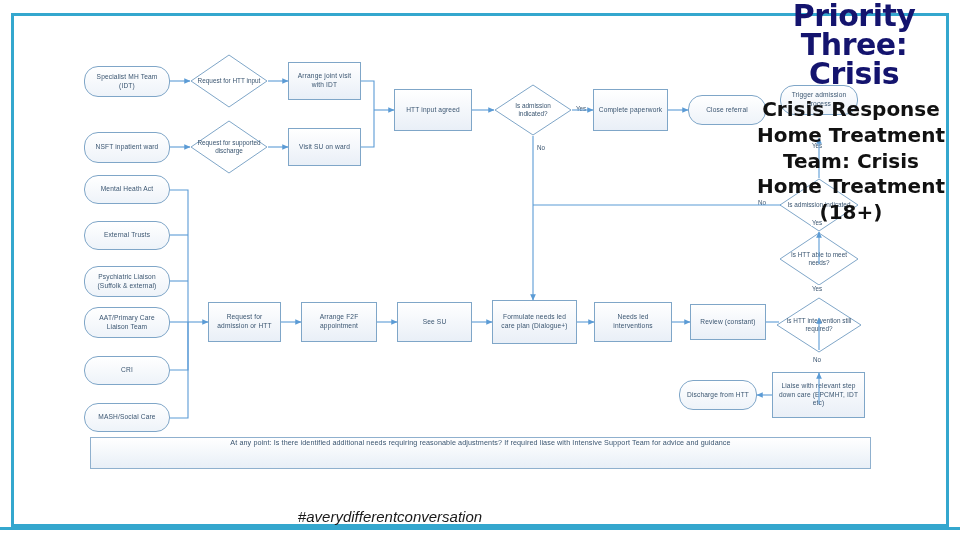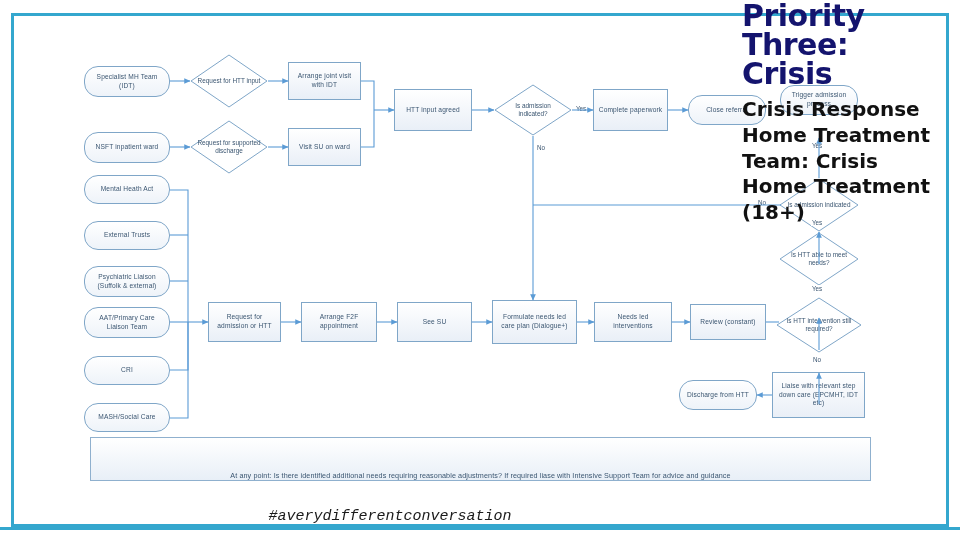--- a/index.html
+++ b/index.html
@@ -18,23 +18,23 @@
     left:11px;top:13px;
     width:938px;height:514px;
     border:3px solid #34A7CE;
     box-sizing:border-box;
     background:#ffffff;
   }
 
   
   #title-block{
     position:absolute;
-    right:18px;top:2px;
+    right:6px;top:2px;
     width:200px;
-    text-align:left;
+    text-align:center;
     z-index:40;
   }
   #title-main{
     font-family:"DejaVu Sans", sans-serif;
     font-weight:bold;
     font-size:30px;
     line-height:0.96;
     color:#14146E;
     letter-spacing:-0.5px;
   }
@@ -99,35 +99,35 @@
     color:#3A5570;
     font-size:6.3px;
     font-family:"Liberation Sans", sans-serif;
     background:#ffffff;
     padding:0 1px;
     white-space:nowrap;
   }
   #banner{
     position:absolute;
     left:90px;top:437px;
-    width:781px;height:44px;
+    width:781px;height:32px;
     box-sizing:border-box;
     border:1px solid #8FB0CE;
     background:linear-gradient(#ffffff,#e8eff7);
-    display:flex;align-items:flex-end;justify-content:center;
+    display:flex;align-items:flex-start;justify-content:center;
     color:#3A5570;
     font-size:7.2px;
     letter-spacing:0.1px;
     font-family:"Liberation Sans", sans-serif;
   }
   #footer{
     position:absolute;
     left:0;top:508px;width:780px;
     text-align:center;
-    font-family:Liberation Mono, monospace;
+    font-family:Liberation Sans, sans-serif;
     font-style:italic;
     font-size:15px;
     color:#1a1a1a;
     z-index:45;
   }
   #footer-rule{
     position:absolute;
     left:0;top:527px;width:960px;height:3px;
     background:#34A7CE;
     z-index:44;

